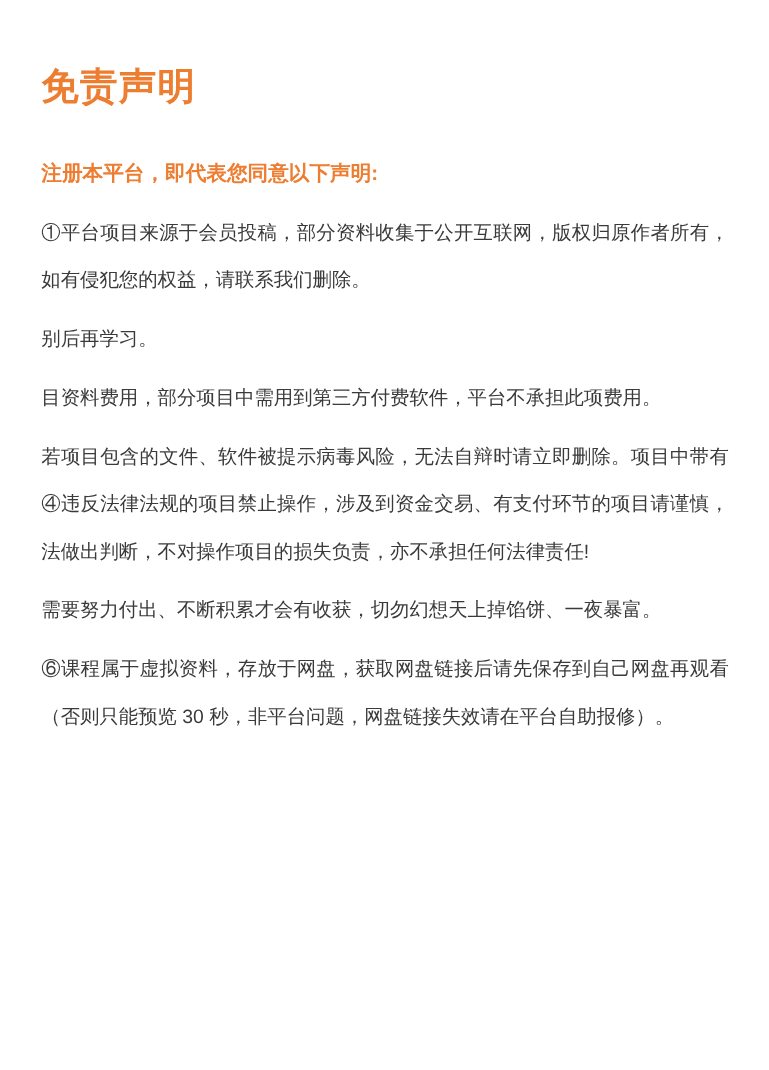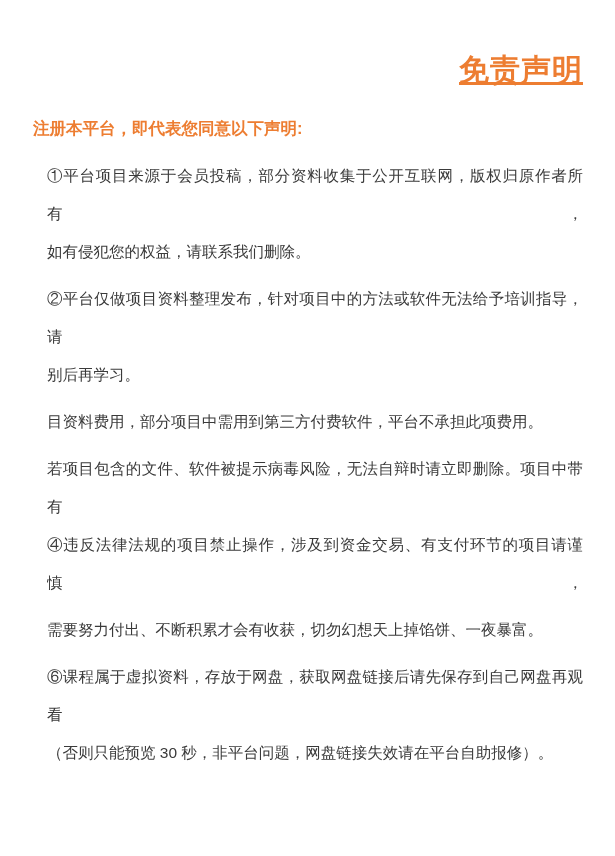--- a/index.html
+++ b/index.html
@@ -15,37 +15,36 @@
   }
   .page {
     box-sizing: border-box;
     width: 615px;
     height: 856px;
     padding: 0 32px 0 33px;
     background: var(--bg, #ffffff);
   }
   .title {
     margin: 53px 0 0 0;
-    text-align: right;
+    text-align: left;
     font-size: 30px;
     line-height: 34px;
     font-weight: bold;
     color: var(--accent, #ED7D31);
     letter-spacing: 1px;
-    text-decoration: underline;
   }
   .subtitle {
-    margin: 30px 0 18px 0;
+    margin: 41px 0 18px 0;
     font-size: 16.5px;
     line-height: 22px;
     font-weight: bold;
     color: var(--accent, #ED7D31);
   }
   .para {
-    margin: 0 0 9px 14px;
+    margin: 0 0 9px 0;
   }
   .line {
     font-size: 15.5px;
     line-height: 38px;
     color: var(--body-text, #3A3A3A);
     text-align: justify;
     text-align-last: justify;
     overflow: hidden;
   }
   .line.last {
@@ -60,29 +59,29 @@
   <h1 class="title">免责声明</h1>
 
   <div class="subtitle">注册本平台，即代表您同意以下声明:</div>
 
   <div class="body-text" id="paragraphs">
       <div class="para">
         <div class="line">①平台项目来源于会员投稿，部分资料收集于公开互联网，版权归原作者所有，</div>
         <div class="line last">如有侵犯您的权益，请联系我们删除。</div>
       </div>
       <div class="para">
-        <div class="line">②平台仅做项目资料整理发布，针对项目中的方法或软件无法给予培训指导，请</div>
         <div class="line last">别后再学习。</div>
       </div>
       <div class="para">
         <div class="line last">目资料费用，部分项目中需用到第三方付费软件，平台不承担此项费用。</div>
       </div>
       <div class="para">
         <div class="line">若项目包含的文件、软件被提示病毒风险，无法自辩时请立即删除。项目中带有</div>
         <div class="line">④违反法律法规的项目禁止操作，涉及到资金交易、有支付环节的项目请谨慎，</div>
+        <div class="line last">法做出判断，不对操作项目的损失负责，亦不承担任何法律责任!</div>
       </div>
       <div class="para">
         <div class="line last">需要努力付出、不断积累才会有收获，切勿幻想天上掉馅饼、一夜暴富。</div>
       </div>
       <div class="para">
         <div class="line">⑥课程属于虚拟资料，存放于网盘，获取网盘链接后请先保存到自己网盘再观看</div>
         <div class="line last">（否则只能预览 30 秒，非平台问题，网盘链接失效请在平台自助报修）。</div>
       </div>
     </div>
 </div>

